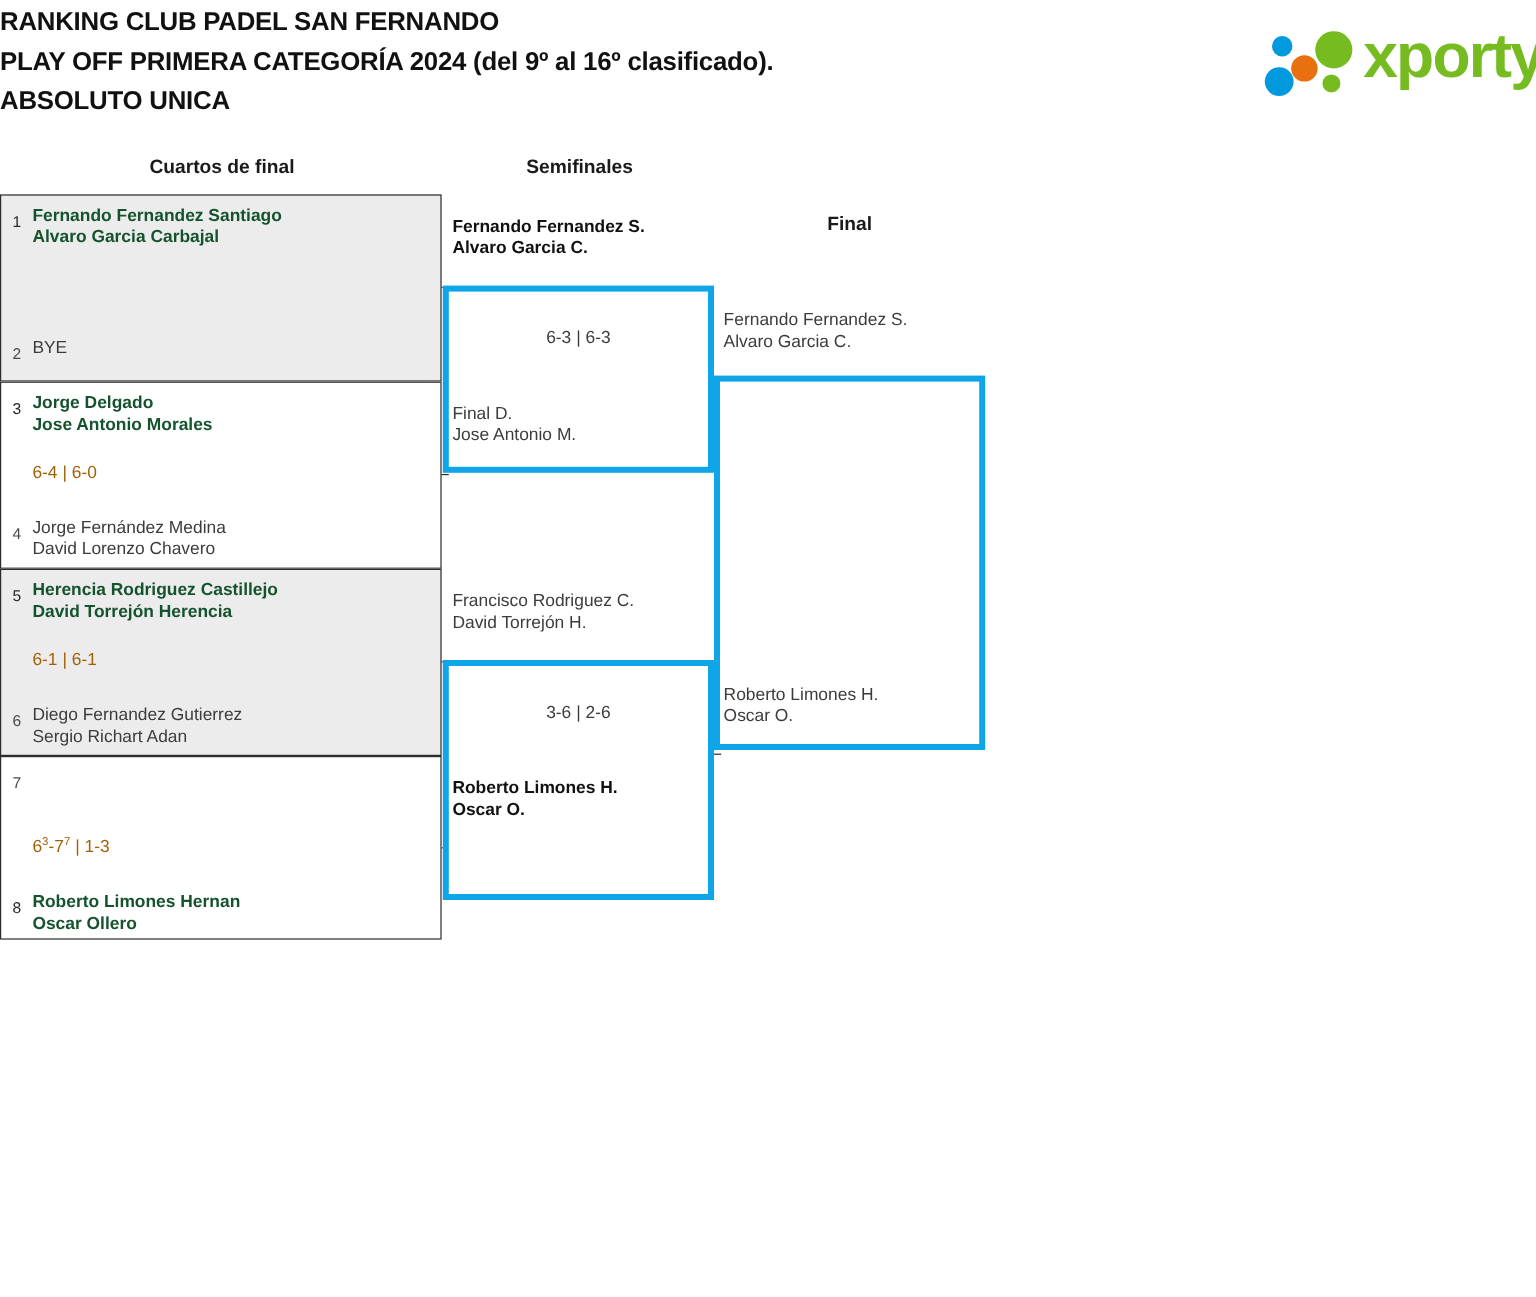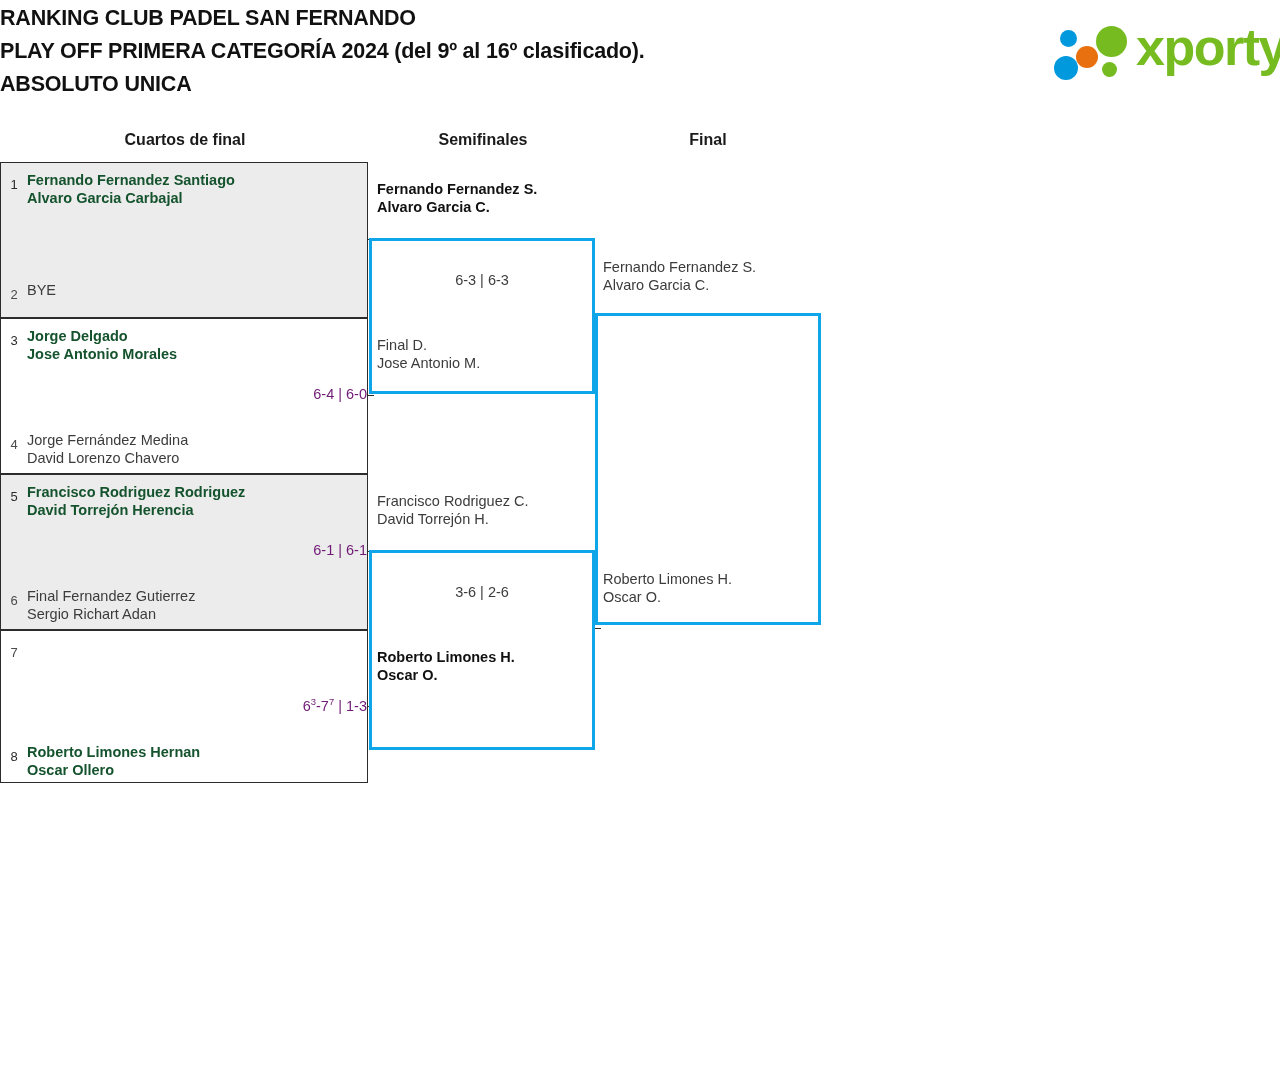--- a/index.html
+++ b/index.html
@@ -54,21 +54,21 @@
     position: absolute;
     font-size: 16px;
     font-weight: bold;
     color: #1a1a1a;
     text-align: center;
     top: 130px;
     line-height: 20px;
   }
   #round-header-0 { left: 60px;  width: 250px; }
   #round-header-1 { left: 358px; width: 250px; }
-  #round-header-2 { left: 583px; width: 250px; }
+  #round-header-2 { left: 583px; width: 250px; margin-top: 48px; }
 
   
   #bracket {
     position: absolute;
     left: 0px;
     top: 0px;
     width: 900px;
     height: 800px;
   }
 
@@ -107,31 +107,31 @@
     padding-top: 4px;
   }
   .names .pn { display: block; white-space: nowrap; }
   .team.winner .names { color: #14532d; font-weight: bold; }
   .team.winner .seed { color: #2b2b2b; }
 
   .qf-score {
     position: absolute;
     left: 26px;
     right: 0px;
-    text-align: right;
-    font-size: 14.5px;
-    color: #701a75;
+    text-align: left;
+    font-size: 14.5px;
+    color: #a16207;
     line-height: 18px;
   }
   .qf-score sup { font-size: 9.5px; vertical-align: super; line-height: 0; }
 
   
   .sf-box, .fn-box {
     position: absolute;
-    border: 3px solid #0ea5e9;
+    border: 5px solid #0ea5e9;
     box-sizing: border-box;
     background: #ffffff;
   }
   .round-team {
     position: absolute;
     font-size: 14.5px;
     line-height: 18px;
     color: #3c3c3c;
     white-space: nowrap;
   }
@@ -209,29 +209,29 @@
         <span class="pn">Jorge Fernández Medina</span>
         <span class="pn">David Lorenzo Chavero</span>
       </span>
     </div>
   </div>
 
   <div class="qf-match shaded" style="top:474px; height:156px;">
     <div class="team winner" style="top:4px;">
       <span class="seed">5</span>
       <span class="names">
-        <span class="pn">Francisco Rodriguez Rodriguez</span>
+        <span class="pn">Herencia Rodriguez Castillejo</span>
         <span class="pn">David Torrejón Herencia</span>
       </span>
     </div>
     <div class="qf-score" style="top:66px;">6-1 | 6-1</div>
     <div class="team" style="top:108px;">
       <span class="seed">6</span>
       <span class="names">
-        <span class="pn">Final Fernandez Gutierrez</span>
+        <span class="pn">Diego Fernandez Gutierrez</span>
         <span class="pn">Sergio Richart Adan</span>
       </span>
     </div>
   </div>
 
   <div class="qf-match" style="top:630px; height:153px;">
     <div class="team" style="top:4px;">
       <span class="seed">7</span>
     </div>
     <div class="qf-score" id="qf4-score" style="top:66px;">6<sup>3</sup>-7<sup>7</sup> | 1-3</div>

